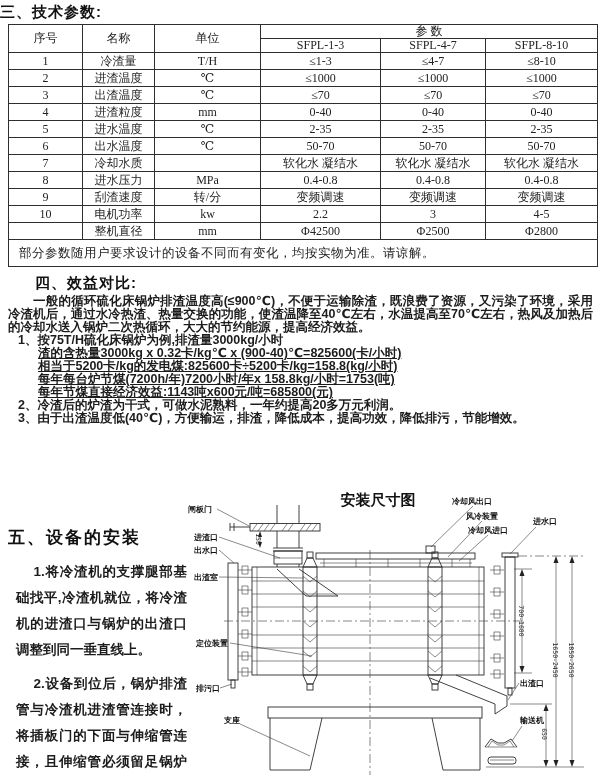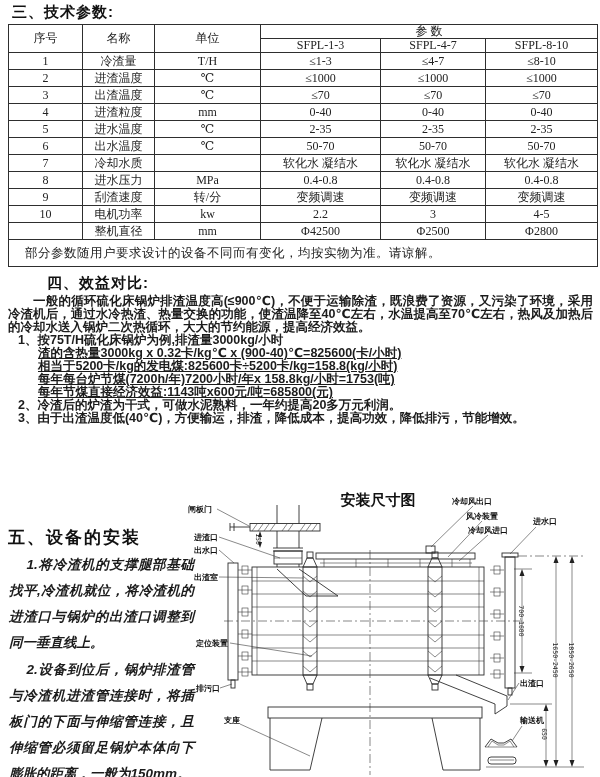--- a/index.html
+++ b/index.html
@@ -1,36 +1,36 @@
 <!DOCTYPE html>
 <html><head>
 <meta charset="utf-8">
 <style>
   html,body{margin:0;padding:0;background:#888;}
   .page{position:relative;width:600px;height:777px;background:#ffffff;overflow:hidden;
         font-family:"Liberation Sans","DejaVu Sans",sans-serif;color:#1b1b1b;}
-  .sec-heading{position:absolute;left:12px;font-size:15px;font-weight:bold;color:#111;letter-spacing:1px;}
+  .sec-heading{position:absolute;left:0;font-size:15px;font-weight:bold;color:#111;letter-spacing:1px;}
   
   table.ptable{position:absolute;left:8px;top:24px;width:589px;border-collapse:collapse;table-layout:fixed;
         font-family:"Liberation Serif","DejaVu Serif",serif;font-size:12px;color:#222;}
   .ptable td,.ptable th{border:1px solid #2e2e2e;text-align:center;vertical-align:middle;
         font-weight:normal;padding:0;height:16px;line-height:1.1;}
   .ptable thead th{height:13px;font-size:12px;}
-  .ptable .note-cell{text-align:left;padding:3px 2px 3px 16px;height:20px;font-size:12.5px;letter-spacing:0.5px;}
+  .ptable .note-cell{text-align:left;padding:3px 2px 3px 10px;height:20px;font-size:12.5px;letter-spacing:0.5px;}
   
   .s4-body{position:absolute;left:8px;top:295px;width:585px;
         font-size:12.5px;font-weight:bold;color:#1c1c1c;line-height:13px;}
   .s4-intro{margin:0;text-indent:2em;text-align:justify;}
   .s4-line{padding-left:0.8em;}
   .s4-line.ind{padding-left:2.4em;text-decoration:underline;}
   
   .s5-heading{position:absolute;left:8px;top:526px;font-size:17px;font-weight:bold;color:#111;letter-spacing:2px;text-align:center;}
   .s5-body{position:absolute;left:8px;top:551px;width:187px;
         font-size:13.5px;font-weight:bold;color:#1c1c1c;line-height:26px;text-align:justify;}
-  .s5-body p{margin:1px;text-indent:1.3em;font-style:italic;}
+  .s5-body p{margin:8px;text-indent:1.3em;}
   
   svg.diagram{position:absolute;left:186px;top:490px;}
   svg .ln{stroke:#2c2c2c;stroke-width:0.9;fill:none;}
   svg .thin{stroke:#3a3a3a;stroke-width:0.6;fill:none;}
   svg .cdash{stroke:#555;stroke-width:0.7;fill:none;stroke-dasharray:9 3 2 3;}
   svg .lbl{font-family:"Liberation Sans","DejaVu Sans",sans-serif;font-size:8px;font-weight:bold;fill:#111;}
   svg .dimt{font-family:"DejaVu Sans Mono","Liberation Mono",monospace;font-size:6.5px;fill:#222;}
   svg .arr{fill:#222;stroke:none;}
   svg .dtitle{font-family:"Liberation Sans","DejaVu Sans",sans-serif;font-size:15px;font-weight:bold;fill:#111;}
 </style>

